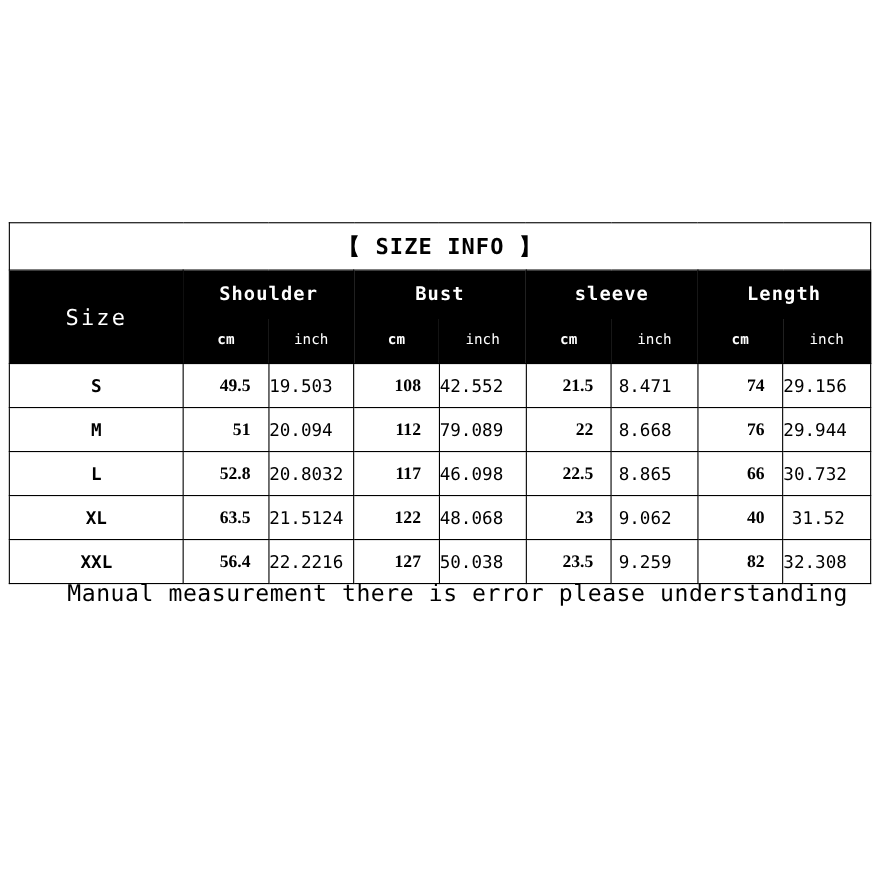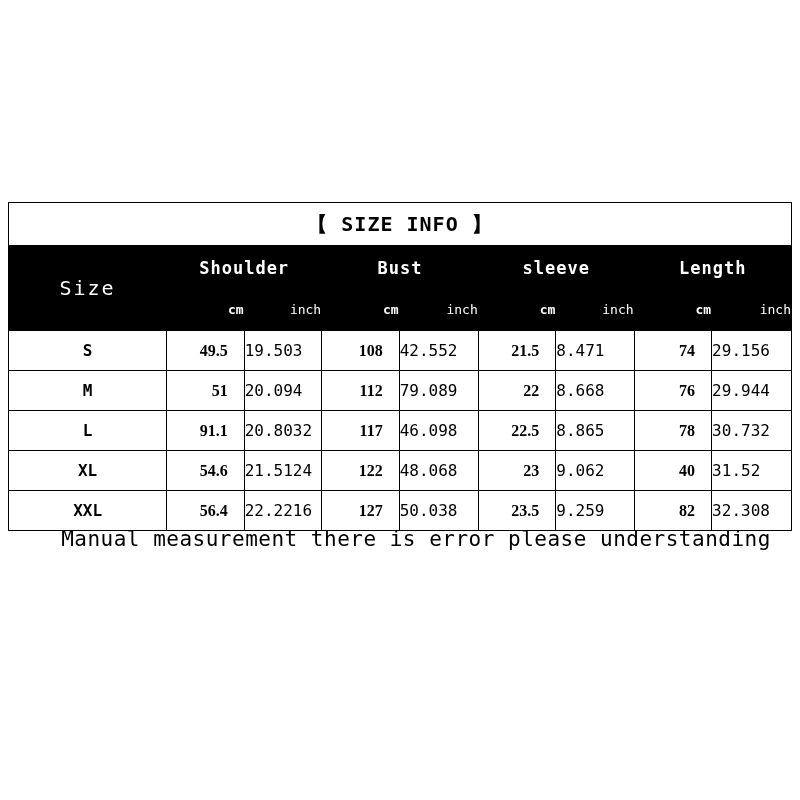--- a/index.html
+++ b/index.html
@@ -66,39 +66,39 @@
   .unit-label {
     font-size: 13px;
     height: 40px;
     line-height: 40px;
     font-weight: bold;
   }
   .unit-label.inch {
     font-weight: normal;
   }
   .hdr-row td.nb-bottom { border-bottom: none; }
-  .hdr-row td.nb-top { border-top: none; text-align: right; }
+  .hdr-row td.nb-top { border-top: none; }
   .data-row td {
     height: 39px;
     font-size: 16px;
     background: #ffffff;
   }
   .data-row td.size-cell {
     font-weight: bold;
     font-size: 16px;
   }
   .data-row td.cm {
     font-weight: bold;
     text-align: right;
     padding-right: 16px;
     font-family: Liberation Serif, serif;
   }
   .data-row td.inch {
-    text-align: left;
-    padding-right: 12px;
+    text-align: right;
+    padding-right: 23px;
   }
   .note {
     position: absolute;
     left: 16px;
     top: 520px;
     width: 800px;
     text-align: center;
     font-size: 21px;
     line-height: 39px;
     letter-spacing: 0.5px;
@@ -166,33 +166,33 @@
           <td class="cm">112</td>
           <td class="inch">79.089</td>
           <td class="cm">22</td>
           <td class="inch">8.668</td>
           <td class="cm">76</td>
           <td class="inch">29.944</td>
         </tr>
 
         <tr class="data-row">
           <td class="size-cell">L</td>
-          <td class="cm">91.1</td>
+          <td class="cm">52.8</td>
           <td class="inch">20.8032</td>
           <td class="cm">117</td>
           <td class="inch">46.098</td>
           <td class="cm">22.5</td>
           <td class="inch">8.865</td>
-          <td class="cm">78</td>
+          <td class="cm">66</td>
           <td class="inch">30.732</td>
         </tr>
 
         <tr class="data-row">
           <td class="size-cell">XL</td>
-          <td class="cm">54.6</td>
+          <td class="cm">63.5</td>
           <td class="inch">21.5124</td>
           <td class="cm">122</td>
           <td class="inch">48.068</td>
           <td class="cm">23</td>
           <td class="inch">9.062</td>
           <td class="cm">40</td>
           <td class="inch">31.52</td>
         </tr>
 
         <tr class="data-row">

